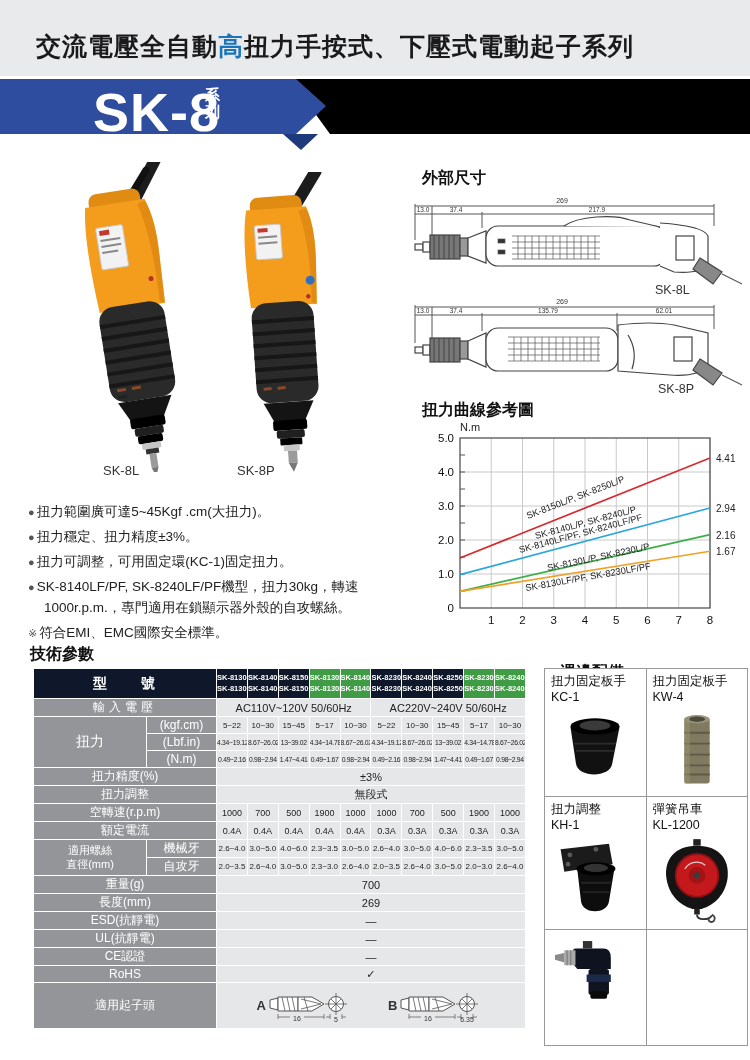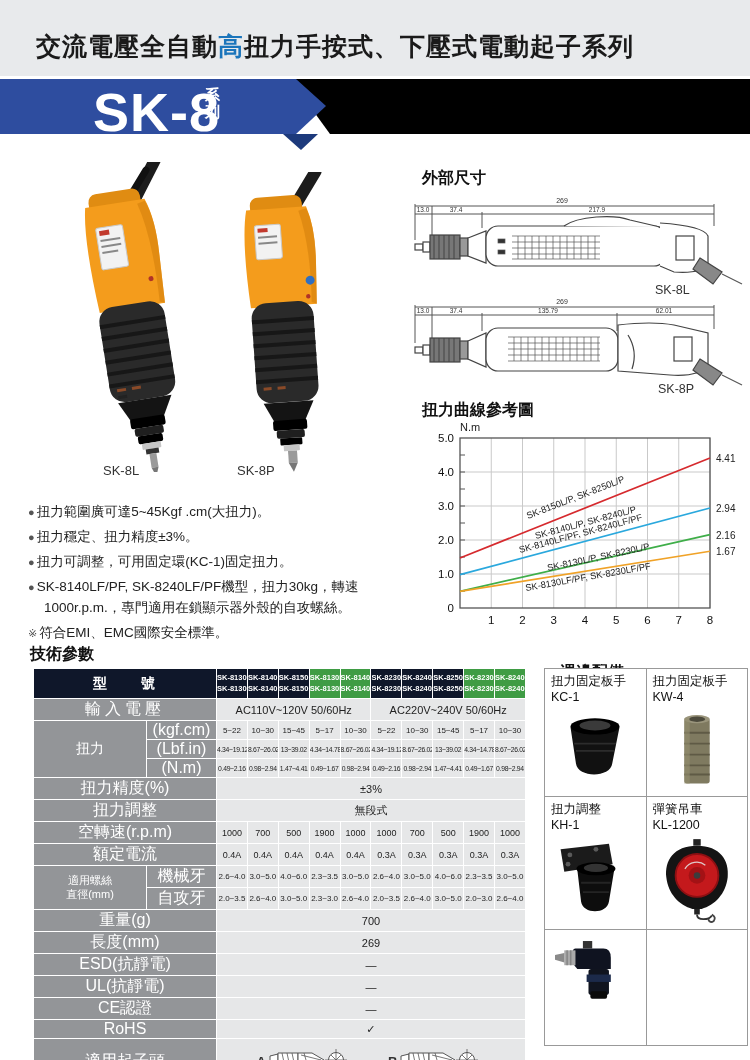--- a/index.html
+++ b/index.html
@@ -26,21 +26,21 @@
 
   
   .features { position:absolute; left:28px; top:502px; width:400px; }
   .features li { list-style:none; font-size:13.5px; color:#222; line-height:1.55; margin-bottom:4px; padding-left:16px; text-indent:-16px; }
   .features li .mk { margin-right:2px; color:#555; font-size:11px; }
 
   
   .specs-wrap { position:absolute; left:33px; top:668px; width:492px; }
   table.specs { border-collapse:collapse; table-layout:fixed; width:492px; }
   table.specs td { border:1px solid #ffffff; text-align:center; vertical-align:middle; padding:0; overflow:hidden; white-space:nowrap; }
-  td.lbl  { background:#939598; color:#fff; font-size:16px; }
+  td.lbl  { background:#939598; color:#fff; font-size:12px; }
   td.hdr  { background:#0f172a; color:#fff; font-size:7.5px; font-weight:bold; line-height:1.35; }
   td.hdr.green { background:#3f9c44; }
   td.val  { background:#e6e7e8; color:#222; font-size:8px; }
   td.val.big { font-size:11px; }
   td.val.tight { font-size:6.8px; letter-spacing:-0.3px; }
   tr.h30 td { height:30px; }
   tr.h17 td { height:17px; }
   tr.hbit td { height:46px; }
   td.lbl.two { font-size:11px; line-height:1.25; white-space:normal; }
   .bitrow { display:flex; align-items:center; justify-content:center; gap:34px; background:#e6e7e8; height:100%; }

